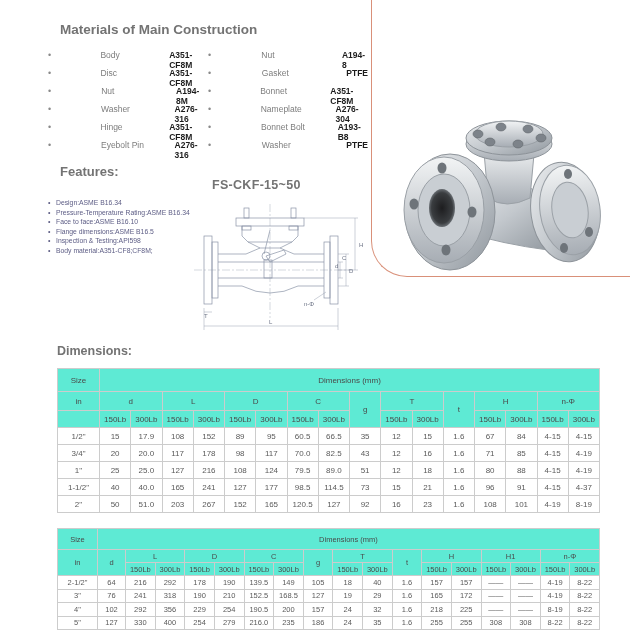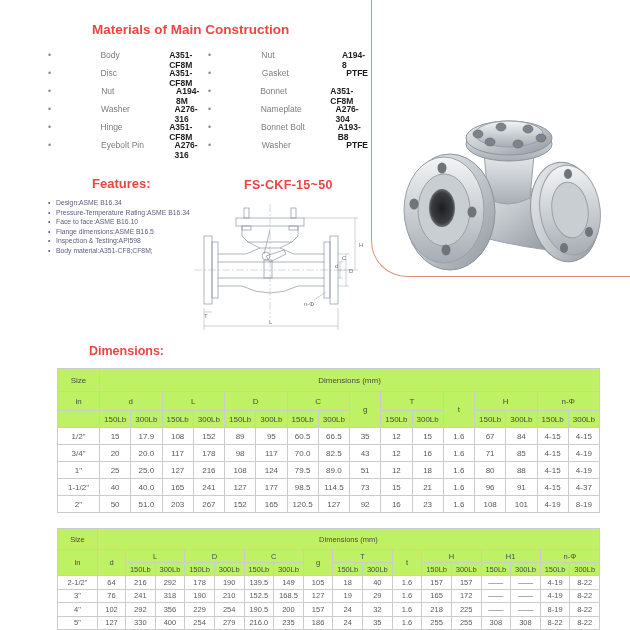--- a/index.html
+++ b/index.html
@@ -6,44 +6,44 @@
   body{
     width:630px;height:630px;position:relative;background:#ffffff;
     font-family:"Liberation Sans", sans-serif;color:#444;overflow:hidden;
   }
   
   .photo-panel{
     position:absolute;left:371px;top:-10px;width:258px;height:286px;
     border-left:1px solid #d99079;border-bottom:1px solid #d99079;
     border-bottom-left-radius:36px;
   }
-  .purple-title{color:#ef4444;font-weight:bold;margin-left:32px;}
+  .purple-title{color:#737373;font-weight:bold;}
   #materials-title{position:absolute;left:60px;top:22px;font-size:13.5px;}
   .mat-col{position:absolute;top:50px;}
   #mat-left{left:48px;width:160px;}
   #mat-right{left:208px;width:160px;}
   .mat-row{display:flex;align-items:baseline;height:18px;font-size:8.5px;}
   .bullet{color:#8a8a8a;width:10px;font-size:9px;}
   .mat-label{color:#7d7d7d;width:82px;padding-left:44px;}
   #mat-right .mat-label{width:86px;}
   .mat-value{color:#1c1c1c;font-weight:bold;}
-  #features-title{position:absolute;left:60px;top:176px;font-size:13px;}
+  #features-title{position:absolute;left:60px;top:164px;font-size:13px;}
   #model-title{position:absolute;left:212px;top:178px;font-size:12.5px;letter-spacing:.3px;}
   #features-list{position:absolute;left:48px;top:198px;width:160px;}
   .feat-row{display:flex;font-size:6.8px;line-height:9.6px;color:#5d5d85;}
   .feat-row .bullet{width:8px;font-size:7px;color:#5d5d85;}
   .feat-extra{font-size:6.8px;line-height:9.6px;color:#5d5d85;padding-left:57px;}
   #valve-drawing{position:absolute;left:186px;top:196px;}
   #valve-photo{position:absolute;left:398px;top:82px;}
   #dimensions-title{position:absolute;left:57px;top:344px;font-size:12.5px;}
   table{border-collapse:collapse;table-layout:fixed;position:absolute;left:57px;width:543px;background:#fff;}
   #table1{top:368px;}
   #table2{top:528px;}
   th,td{border:1px solid #ccc;text-align:center;vertical-align:middle;padding:0;font-weight:normal;overflow:hidden;white-space:nowrap;}
-  th{background:#bef264;color:#4a4a4a;}
+  th{background:#5eead4;color:#4a4a4a;}
   td{color:#5a5a5a;}
   table{border-top:1px solid #8f8f8f;border-bottom:1px solid #8f8f8f;}
   #table1 th{font-size:8px;}
   #table1 td{font-size:8px;}
   #table1 tr.h1{height:23px;}
   #table1 tr.h2{height:19px;}
   #table1 tr.h3{height:17px;}
   #table1 tbody tr{height:17px;}
   #table2 th{font-size:7.5px;}
   #table2 td{font-size:7.5px;}

